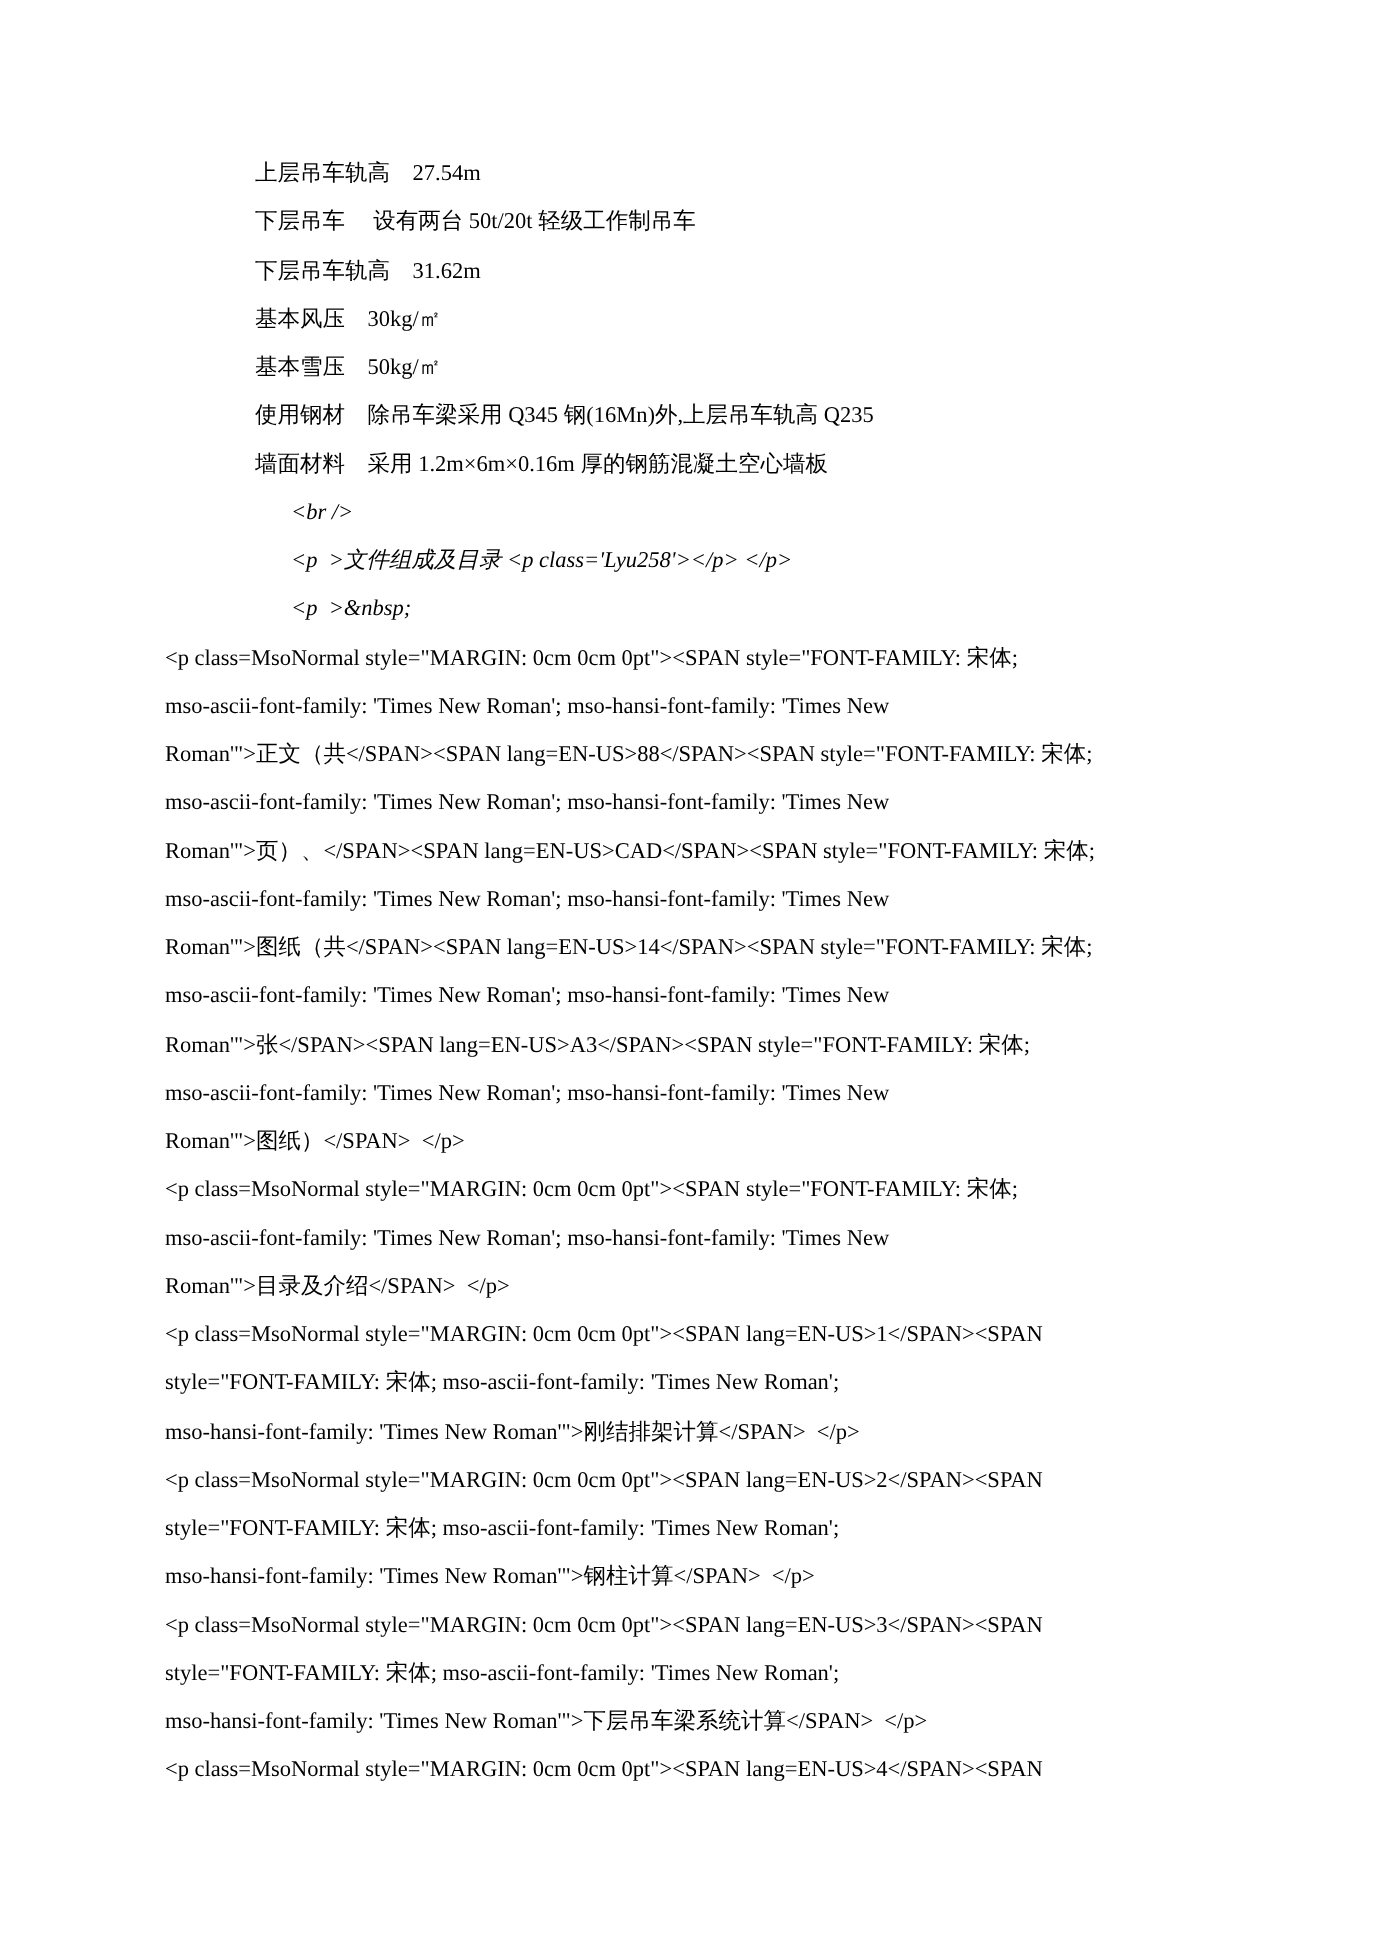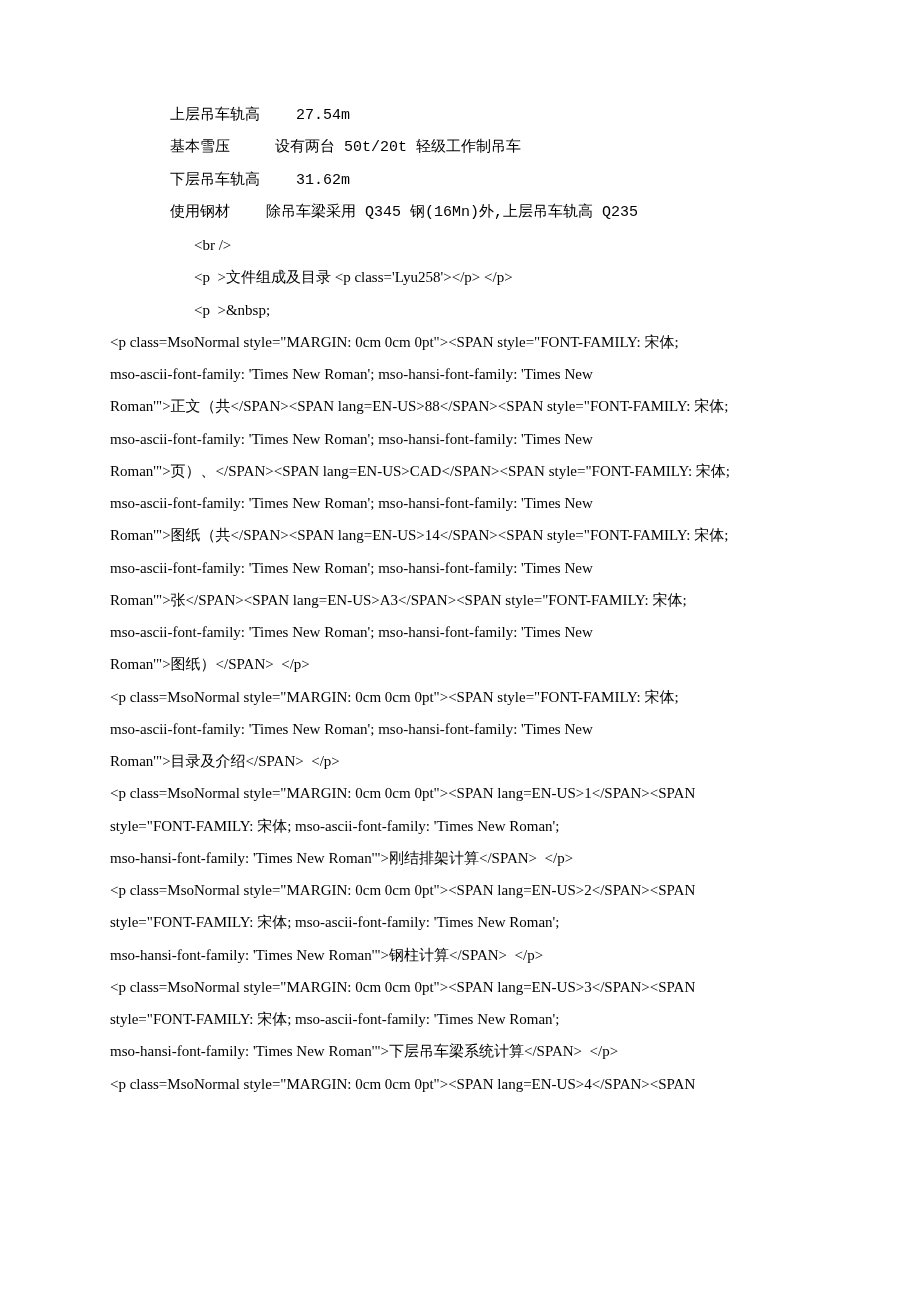--- a/index.html
+++ b/index.html
@@ -12,40 +12,43 @@
     color: #000;
   }
   .page {
     width: 920px;
     min-height: 1302px;
     padding: 100px 110px 80px 110px;
     box-sizing: border-box;
   }
   .indent {
     padding-left: 60px;
-    font-family: Liberation Mono, monospace;
   }
   .indent-more {
     padding-left: 84px;
+    font-style: italic;
   }
   .line {
     white-space: pre;
   }
   .noindent {
     padding-left: 0;
   }
 </style>
 </head>
 <body>
 
 <div class="page">
   <div class="indent line">上层吊车轨高    27.54m</div>
-  <div class="indent line">基本雪压     设有两台 50t/20t 轻级工作制吊车</div>
+  <div class="indent line">下层吊车     设有两台 50t/20t 轻级工作制吊车</div>
   <div class="indent line">下层吊车轨高    31.62m</div>
+  <div class="indent line">基本风压    30kg/㎡</div>
+  <div class="indent line">基本雪压    50kg/㎡</div>
   <div class="indent line">使用钢材    除吊车梁采用 Q345 钢(16Mn)外,上层吊车轨高 Q235</div>
+  <div class="indent line">墙面材料    采用 1.2m×6m×0.16m 厚的钢筋混凝土空心墙板</div>
 
   <div class="indent-more line">&lt;br /&gt;</div>
   <div class="indent-more line">&lt;p  &gt;文件组成及目录 &lt;p class='Lyu258'&gt;&lt;/p&gt; &lt;/p&gt;</div>
   <div class="indent-more line">&lt;p  &gt;&amp;nbsp;</div>
 
   <div class="noindent line">&lt;p class=MsoNormal style="MARGIN: 0cm 0cm 0pt"&gt;&lt;SPAN style="FONT-FAMILY: 宋体;</div>
   <div class="noindent line">mso-ascii-font-family: 'Times New Roman'; mso-hansi-font-family: 'Times New</div>
   <div class="noindent line">Roman'"&gt;正文（共&lt;/SPAN&gt;&lt;SPAN lang=EN-US&gt;88&lt;/SPAN&gt;&lt;SPAN style="FONT-FAMILY: 宋体;</div>
   <div class="noindent line">mso-ascii-font-family: 'Times New Roman'; mso-hansi-font-family: 'Times New</div>
   <div class="noindent line">Roman'"&gt;页）、&lt;/SPAN&gt;&lt;SPAN lang=EN-US&gt;CAD&lt;/SPAN&gt;&lt;SPAN style="FONT-FAMILY: 宋体;</div>

